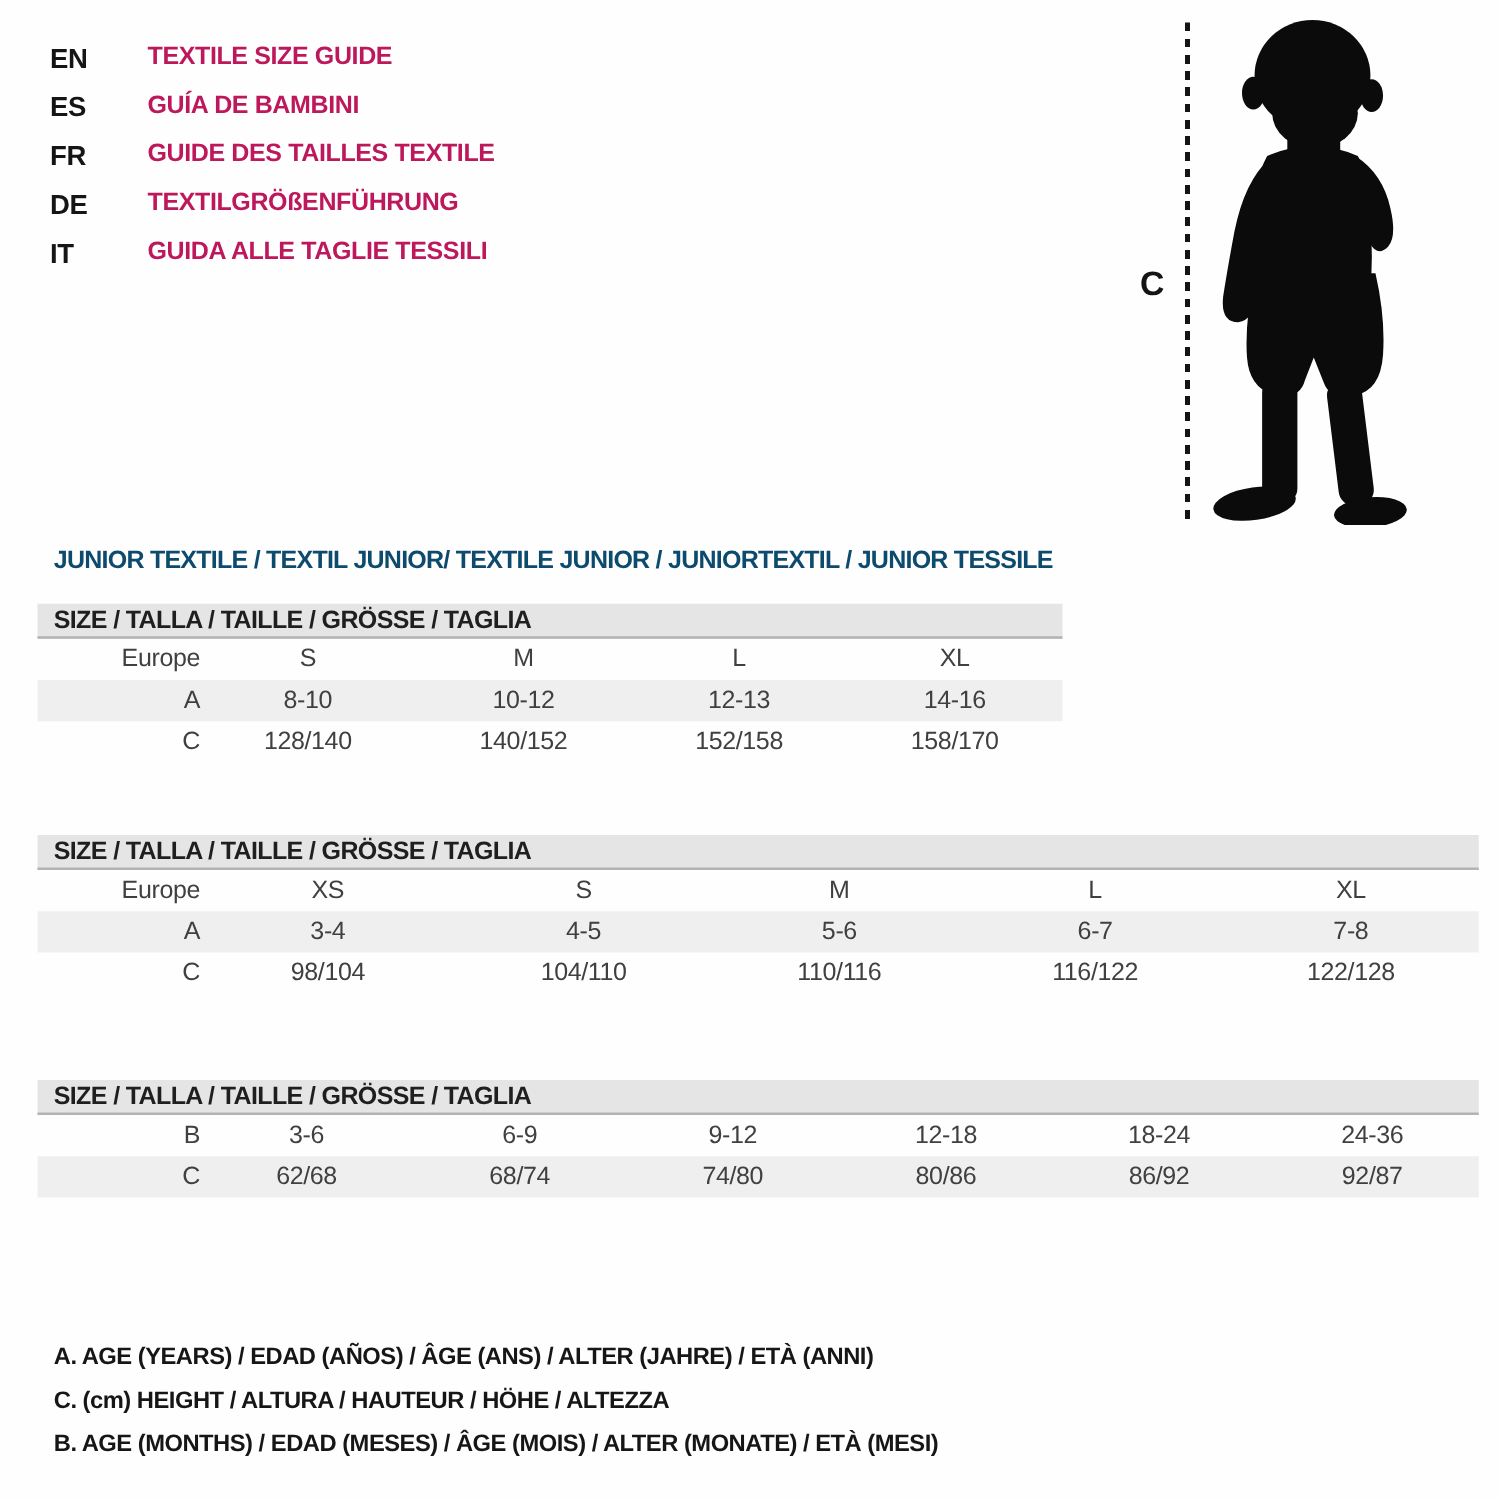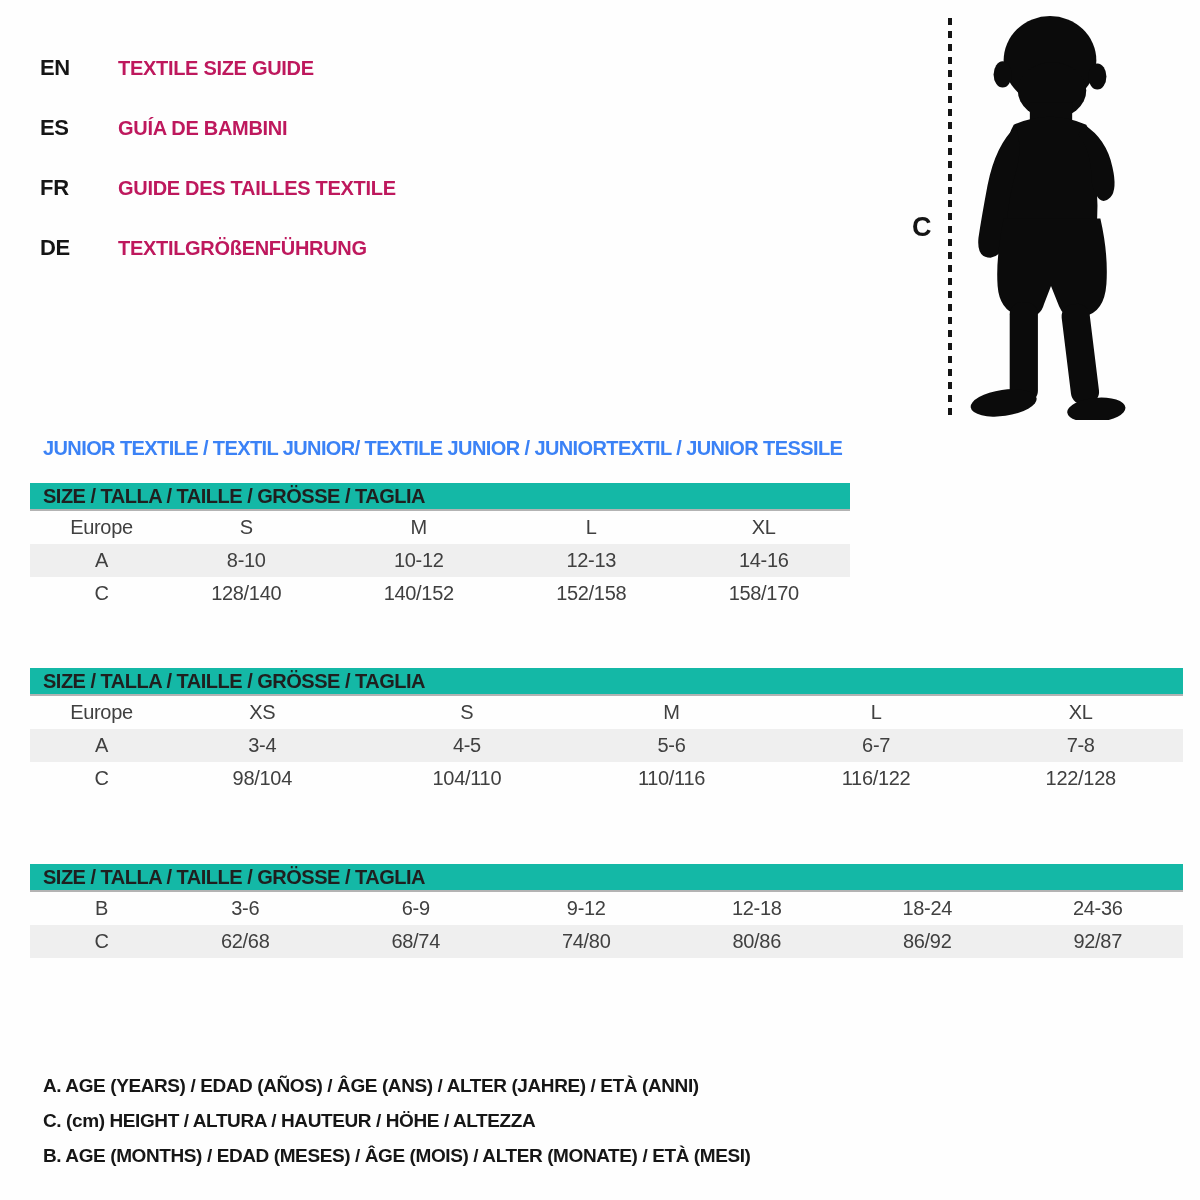--- a/index.html
+++ b/index.html
@@ -8,21 +8,21 @@
     background:#fefefe;
     font-family:"Liberation Sans", sans-serif;
     color:#1a1a1a;
     position:relative;
     overflow:hidden;
   }
   .page { position:absolute; inset:0; }
 
   
   .langs { position:absolute; left:40px; top:34px; display:flex; flex-direction:column; gap:13px; }
-  .lang-row { display:flex; align-items:center;margin-top:21px; }
+  .lang-row { display:flex; align-items:flex-start; }
   .lang-code {
     width:78px; font-weight:bold; font-size:22px; letter-spacing:-0.3px; color:#151515;
   }
   .lang-label { font-weight:bold; font-size:20px; letter-spacing:-0.3px; color:#be185d; }
 
   
   .measure-line {
     position:absolute; left:948px; top:18px; width:4px; height:398px;
     background:repeating-linear-gradient(to bottom, #141414 0 7px, transparent 7px 13px);
   }
@@ -35,45 +35,45 @@
 
   
   .sec { position:absolute; left:30px; }
   .sec-junior   { top:437px; width:820px; }
   .sec-children { top:645px; width:1153px; }
   .sec-babies   { top:851px; width:1153px; }
 
   .sec-title {
     padding-left:13px;
     font-weight:bold; font-size:20px; letter-spacing:-0.6px;
-    color:#3b82f6; line-height:22px; white-space:nowrap;
+    color:#0c4a6e; line-height:22px; white-space:nowrap;
   }
   .sec-title .subscript { font-size:0.62em; vertical-align:-0.28em; }
   .sec-babies .sec-title { line-height:32px; }
 
   .size-table { width:100%; margin-top:24px; }
   .sec-children .size-table { margin-top:23px; }
   .sec-babies .size-table { margin-top:13px; }
 
   .thead {
-    height:28px; background:#14b8a6;
+    height:28px; background:#e5e5e5;
     border-bottom:2px solid #b3b3b3;
     display:flex; align-items:center; padding-left:13px;
     font-weight:bold; font-size:20px; letter-spacing:-0.5px; color:#1f1f1f;
     white-space:nowrap;
   }
   .trow {
     display:grid; height:33px; align-items:center;
     font-size:20px; letter-spacing:-0.3px; color:#404040;
   }
   .trow.alt { background:#efefef; }
   .cols4 { grid-template-columns:130px repeat(4, 1fr); }
   .cols5 { grid-template-columns:130px repeat(5, 1fr); }
   .cols6 { grid-template-columns:130px repeat(6, 1fr); }
-  .trow .c0 { padding-left:13px; text-align:center; }
+  .trow .c0 { padding-left:13px; text-align:right; }
   .trow .c  { text-align:center; }
 
   
   .notes { position:absolute; left:30px; top:1068px; }
   .note-line {
     padding-left:13px; font-weight:bold; font-size:19px; letter-spacing:-0.4px;
     color:#161616; line-height:35px; white-space:nowrap;
   }
 </style>
 </head>
@@ -90,20 +90,24 @@
       <span class="lang-code">ES</span>
       <span class="lang-label">GUÍA DE BAMBINI</span>
     </div>
     <div class="lang-row">
       <span class="lang-code">FR</span>
       <span class="lang-label">GUIDE DES TAILLES TEXTILE</span>
     </div>
     <div class="lang-row">
       <span class="lang-code">DE</span>
       <span class="lang-label">TEXTILGRÖßENFÜHRUNG</span>
+    </div>
+    <div class="lang-row">
+      <span class="lang-code">IT</span>
+      <span class="lang-label">GUIDA ALLE TAGLIE TESSILI</span>
     </div>
   </div>
 
   <span class="measure-label">C</span>
   <div class="measure-line"></div>
   <svg class="toddler" viewBox="0 0 180 405" aria-hidden="true">
     <ellipse cx="90" cy="48" rx="46" ry="44"></ellipse>
     <ellipse cx="92" cy="78" rx="34" ry="28"></ellipse>
     <ellipse cx="43" cy="62" rx="9" ry="13"></ellipse>
     <ellipse cx="137" cy="64" rx="9" ry="13"></ellipse>

